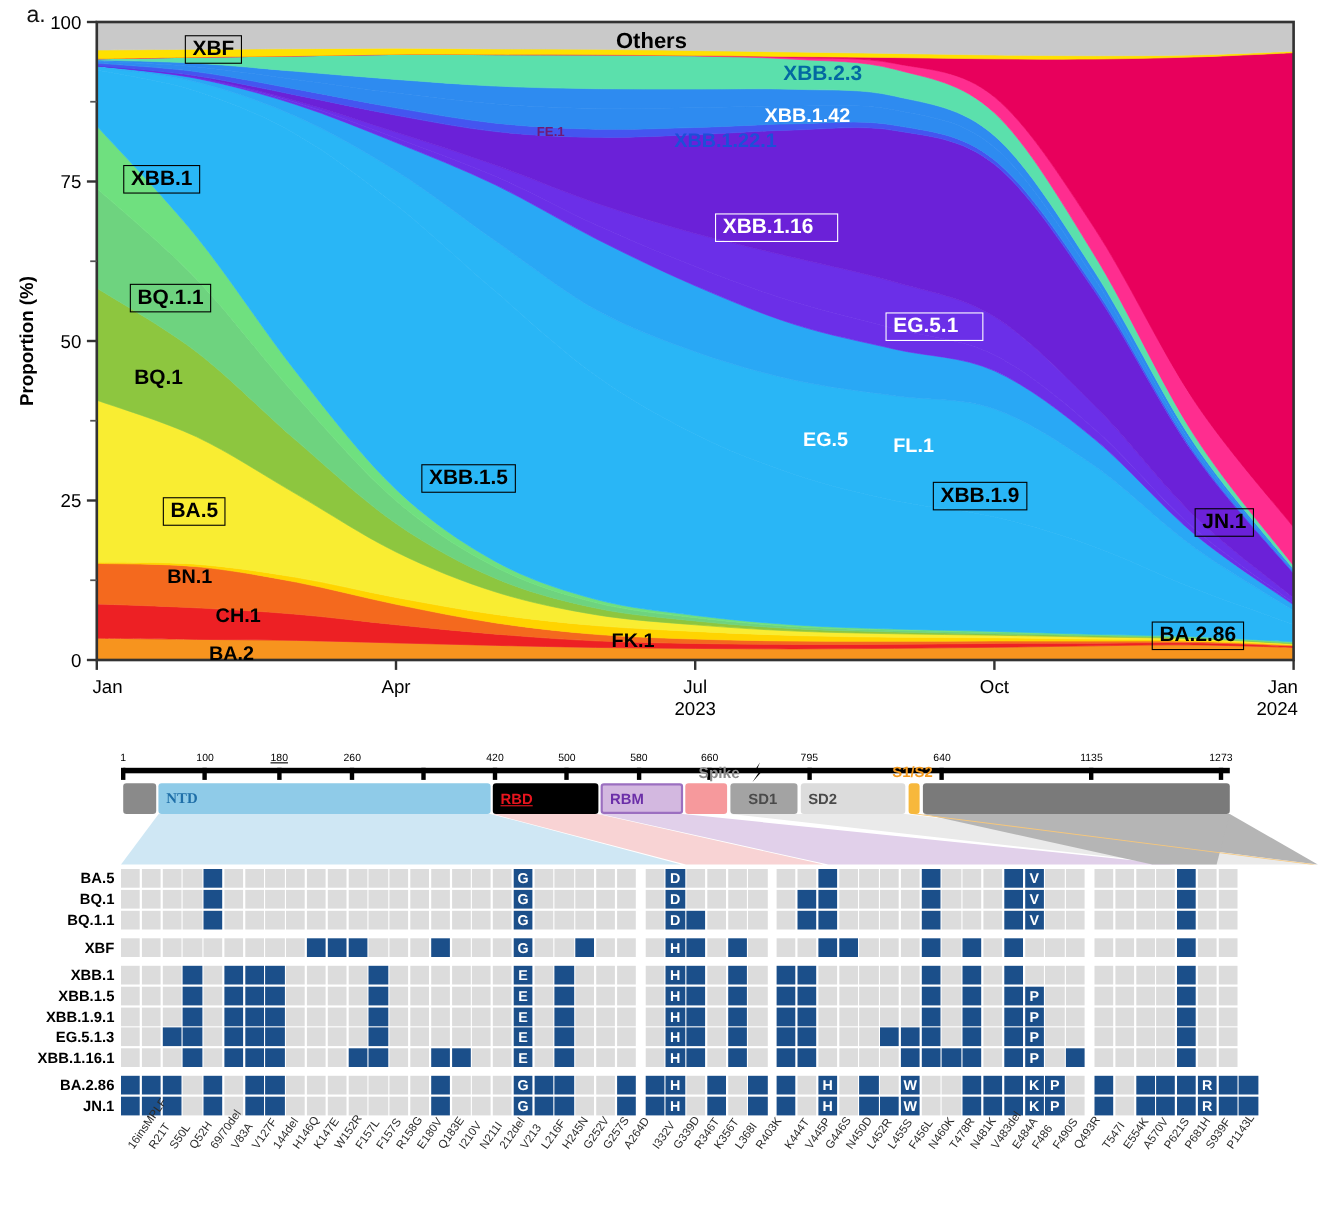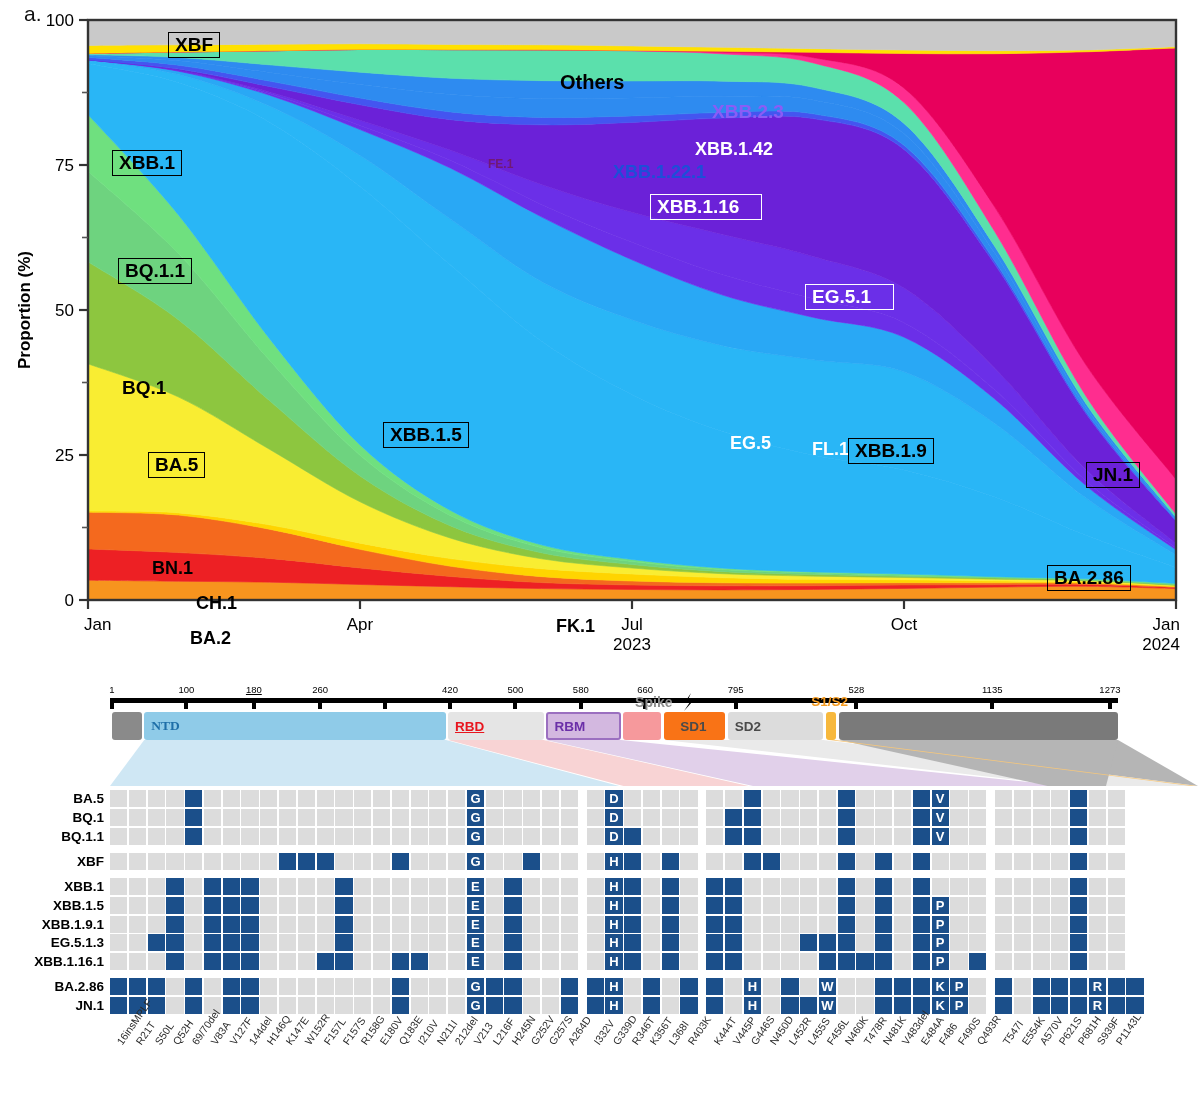--- a/index.html
+++ b/index.html
@@ -11,21 +11,21 @@
   
   #panel-a{position:absolute;left:0;top:0;width:1200px;height:660px;}
   #chart-svg{position:absolute;left:0;top:0;}
   .ytitle{font-size:17px;font-weight:bold;fill:#000;font-family:"Liberation Sans",sans-serif;}
   .tick-text{font-size:17px;fill:#000;font-family:"Liberation Sans",sans-serif;}
 
   .area-label{position:absolute;font-family:"Liberation Sans",sans-serif;font-weight:bold;white-space:nowrap;
               line-height:1;}
   .lab-box{border:1.6px solid #000;padding:2px 6px 3px 6px;background:transparent;}
   .lab-box-w{border:1.6px solid #fff;padding:2px 22px 3px 6px;background:transparent;}
-  .lab-plain{padding:0;margin-top:44px;}
+  .lab-plain{padding:0;}
 
   
   #panel-b{position:absolute;left:0;top:660px;width:1200px;height:454px;}
 
   #ruler{position:absolute;left:112px;top:24px;width:1006px;height:26px;}
   .ruler-tick-label{position:absolute;font-size:9.5px;color:#000;transform:translateX(-50%);top:0;
                     font-family:"Liberation Sans",sans-serif;}
   .ruler-bar{position:absolute;left:0;top:14px;width:100%;height:5px;background:#000;}
   .ruler-tick{position:absolute;top:14px;width:4px;height:11px;background:#000;transform:translateX(-2px);}
 
@@ -115,21 +115,21 @@
         <line y1="600" y2="609" x1="1176" x2="1176" stroke="#333" stroke-width="2.2"></line>
         <text x="1180" y="630" text-anchor="end" class="tick-text">Jan</text>
         <text x="632" y="650" text-anchor="middle" class="tick-text">2023</text>
         <text x="1180" y="650" text-anchor="end" class="tick-text">2024</text>
         <text transform="translate(30,310) rotate(-90)" text-anchor="middle" class="ytitle">Proportion (%)</text>
       </g>
   </svg>
   <div id="area-labels">
       <div class="area-label lab-plain" style="left: 560px; top: 28px; font-size: 20px; color: rgb(0, 0, 0);">Others</div>
       <div class="area-label lab-box" style="left: 168px; top: 32px; font-size: 19px; color: rgb(0, 0, 0);">XBF</div>
-      <div class="area-label lab-plain" style="left: 712px; top: 58px; font-size: 19px; color: #8b5cf6;">XBB.2.3</div>
+      <div class="area-label lab-plain" style="left: 712px; top: 58px; font-size: 19px; color: #0369a1;">XBB.2.3</div>
       <div class="area-label lab-plain" style="left: 695px; top: 96px; font-size: 18px; color: rgb(255, 255, 255);">XBB.1.42</div>
       <div class="area-label lab-plain" style="left: 488px; top: 114px; font-size: 12px; color: #701a75;">FE.1</div>
       <div class="area-label lab-plain" style="left: 613px; top: 119px; font-size: 18px; color: #1d4ed8;">XBB.1.22.1</div>
       <div class="area-label lab-box" style="left: 112px; top: 150px; font-size: 19px; color: rgb(0, 0, 0);">XBB.1</div>
       <div class="area-label lab-box" style="left: 118px; top: 258px; font-size: 19px; color: rgb(0, 0, 0);">BQ.1.1</div>
       <div class="area-label lab-plain" style="left: 122px; top: 334px; font-size: 19px; color: rgb(0, 0, 0);">BQ.1</div>
       <div class="area-label lab-box-w" style="left: 650px; top: 194px; font-size: 19px; color: rgb(255, 255, 255);">XBB.1.16</div>
       <div class="area-label lab-box-w" style="left: 805px; top: 284px; font-size: 19px; color: rgb(255, 255, 255);">EG.5.1</div>
       <div class="area-label lab-box" style="left: 148px; top: 452px; font-size: 19px; color: rgb(0, 0, 0);">BA.5</div>
       <div class="area-label lab-box" style="left: 383px; top: 422px; font-size: 19px; color: rgb(0, 0, 0);">XBB.1.5</div>
@@ -162,40 +162,40 @@
       <span class="ruler-tick-label" style="left: 33.6%;">420</span>
       <span class="ruler-tick" style="left: 33.6%;"></span>
       <span class="ruler-tick-label" style="left: 40.1%;">500</span>
       <span class="ruler-tick" style="left: 40.1%;"></span>
       <span class="ruler-tick-label" style="left: 46.6%;">580</span>
       <span class="ruler-tick" style="left: 46.6%;"></span>
       <span class="ruler-tick-label" style="left: 53%;">660</span>
       <span class="ruler-tick" style="left: 53%;"></span>
       <span class="ruler-tick-label" style="left: 62%;">795</span>
       <span class="ruler-tick" style="left: 62%;"></span>
-      <span class="ruler-tick-label" style="left: 74%;">528</span>
+      <span class="ruler-tick-label" style="left: 74%;">640</span>
       <span class="ruler-tick" style="left: 74%;"></span>
       <span class="ruler-tick-label" style="left: 87.5%;">1135</span>
       <span class="ruler-tick" style="left: 87.5%;"></span>
       <span class="ruler-tick-label" style="left: 99.2%;">1273</span>
       <span class="ruler-tick" style="left: 99.2%;"></span>
       <svg width="16" height="18" style="position: absolute; left: calc(57.5% - 8px); top: 9px;">
         <path d="M9,0 L3,9 L8,9 L2,18 L10,9 L5,9 Z" fill="#000"></path>
       </svg>
     </div>
 
   <div id="domain-bar">
     <span id="spike-word" style="left: 52%;">Spike</span>
     <span id="s1s2-word" style="left: 69.5%;">S1/S2</span>
   <div class="dom" style="left: 0%; width: 3%; background: rgb(138, 138, 138); color: rgb(138, 138, 138);"></div>
       <div class="dom" style="left: 3.2%; width: 30%; background: rgb(143, 203, 232); color: rgb(31, 111, 168); font-family: Liberation Serif, serif;">NTD</div>
-      <div class="dom" style="left: 33.4%; width: 9.5%; background: #e5e5e5; color: rgb(232, 21, 30); text-decoration: underline;">RBD</div>
+      <div class="dom" style="left: 33.4%; width: 9.5%; background: #000000; color: rgb(232, 21, 30); text-decoration: underline;">RBD</div>
       <div class="dom" style="left: 43.1%; width: 7.5%; background: rgb(211, 184, 224); color: rgb(107, 47, 168); border: 2px solid rgb(155, 111, 192);">RBM</div>
       <div class="dom" style="left: 50.8%; width: 3.8%; background: rgb(246, 153, 156); color: rgb(246, 153, 156);"></div>
-      <div class="dom" style="left: 54.9%; width: 6%; background: #f97316; color: rgb(74, 74, 74); padding-left: 16px;">SD1</div>
+      <div class="dom" style="left: 54.9%; width: 6%; background: #a3a3a3; color: rgb(74, 74, 74); padding-left: 16px;">SD1</div>
       <div class="dom" style="left: 61.2%; width: 9.5%; background: rgb(220, 220, 220); color: rgb(74, 74, 74);">SD2</div>
       <div class="dom" style="left: 71%; width: 1%; background: rgb(247, 184, 60); color: rgb(247, 184, 60);"></div>
       <div class="dom" style="left: 72.3%; width: 27.7%; background: rgb(122, 122, 122); color: rgb(122, 122, 122);"></div>
     </div>
 
   <svg id="funnels" width="1200" height="50">
       <path d="M144.192,0 L445.992,0 L619.184,46 L110,46 Z" fill="#CFE7F4"></path>
       <path d="M448.004,0 L543.5740000000001,0 L748.656,46 L623.536,46 Z" fill="#F8D3D4"></path>
       <path d="M545.586,0 L621.0360000000001,0 L1067.44,46 L753.0079999999999,46 Z" fill="#E1D0EA"></path>
       <path d="M664.2940000000001,0 L823.242,0 L1196.912,46 L1071.792,46 Z" fill="#EAEAEA"></path>

